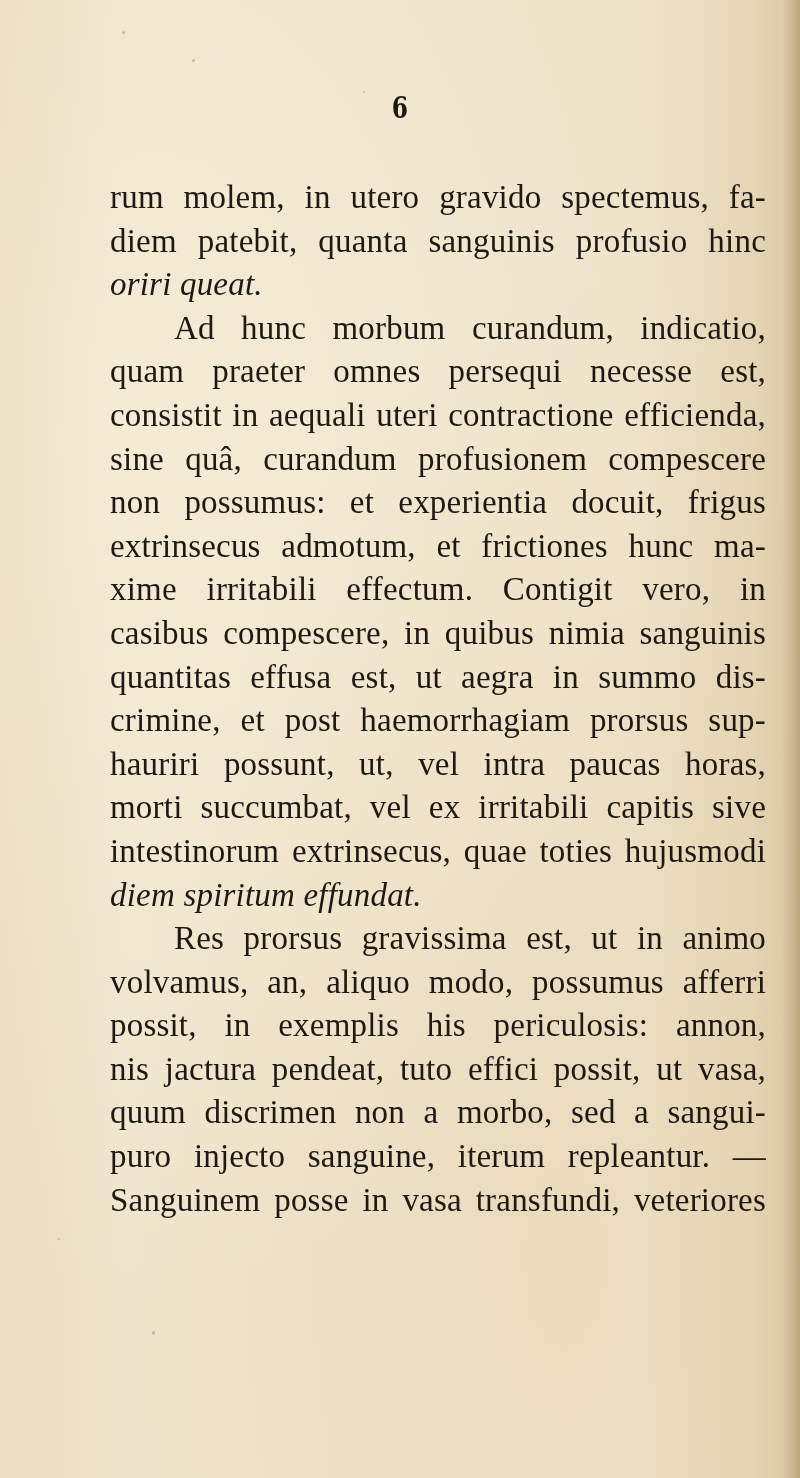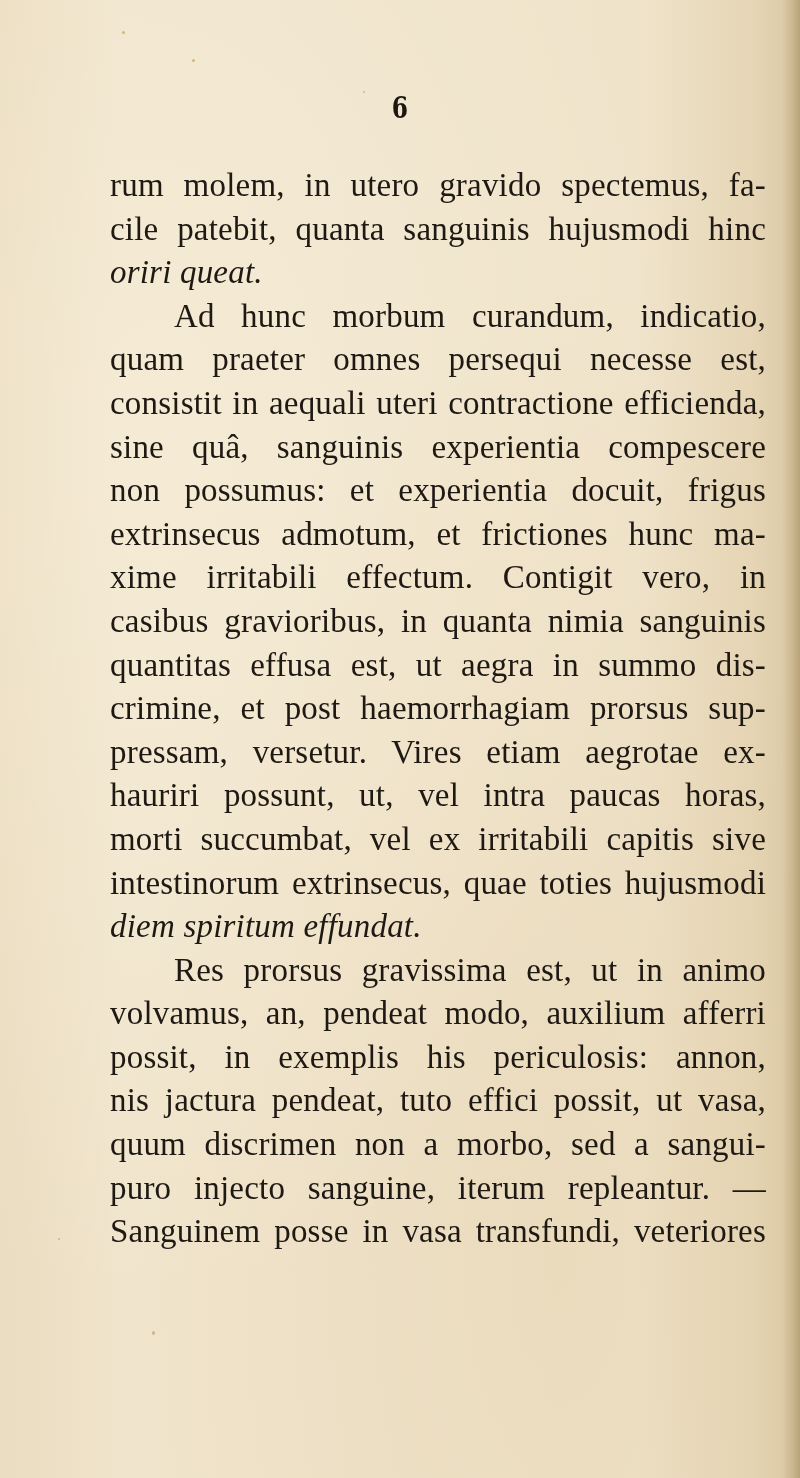--- a/index.html
+++ b/index.html
@@ -37,21 +37,21 @@
       font-family: "DejaVu Serif", serif;
       font-weight: bold;
       font-size: 30px;
       color: #1d1712;
       line-height: 40px;
       transform: scaleX(0.78);
     }
     .text-block {
       position: absolute;
       left: 110px;
-      top: 164px;
+      top: 176px;
       width: 656px;
     }
     .line {
       font-family: "Liberation Serif", serif;
       font-size: 33px;
       line-height: 43.6px;
       color: #1f1914;
       white-space: nowrap;
       text-align: justify;
       text-align-last: justify;
@@ -82,45 +82,44 @@
   <span class="spot" style="left:363px;top:91px;width:2px;height:2px;"></span>
   <span class="spot" style="left:152px;top:1331px;width:3px;height:4px;"></span>
   <span class="spot" style="left:58px;top:1238px;width:2px;height:2px;"></span>
 
   <div class="page-number">6</div>
 
   <div class="text-block">
 
     <div>
       <div class="line">rum molem, in utero gravido spectemus, fa-</div>
-      <div class="line">cile patebit, quanta sanguinis hujusmodi hinc</div>
+      <div class="line">diem patebit, quanta sanguinis profusio hinc</div>
       <div class="line last">oriri queat.</div>
     </div>
 
     <div>
       <div class="line indent">Ad hunc morbum curandum, indicatio,</div>
       <div class="line">quam praeter omnes persequi necesse est,</div>
       <div class="line">consistit in aequali uteri contractione efficienda,</div>
-      <div class="line">sine quâ, sanguinis experientia compescere</div>
+      <div class="line">sine quâ, curandum profusionem compescere</div>
       <div class="line">non possumus: et experientia docuit, frigus</div>
       <div class="line">extrinsecus admotum, et frictiones hunc ma-</div>
       <div class="line">xime irritabili effectum. Contigit vero, in</div>
-      <div class="line">casibus gravioribus, in quanta nimia sanguinis</div>
+      <div class="line">casibus compescere, in quibus nimia sanguinis</div>
       <div class="line">quantitas effusa est, ut aegra in summo dis-</div>
       <div class="line">crimine, et post haemorrhagiam prorsus sup-</div>
-      <div class="line">pressam, versetur. Vires etiam aegrotae ex-</div>
       <div class="line">hauriri possunt, ut, vel intra paucas horas,</div>
       <div class="line">morti succumbat, vel ex irritabili capitis sive</div>
       <div class="line">intestinorum extrinsecus, quae toties hujusmodi</div>
       <div class="line last">diem spiritum effundat.</div>
     </div>
 
     <div>
       <div class="line indent">Res prorsus gravissima est, ut in animo</div>
-      <div class="line">volvamus, an, pendeat modo, auxilium afferri</div>
+      <div class="line">volvamus, an, aliquo modo, possumus afferri</div>
       <div class="line">possit, in exemplis his periculosis: annon,</div>
       <div class="line">nis jactura pendeat, tuto effici possit, ut vasa,</div>
       <div class="line">quum discrimen non a morbo, sed a sangui-</div>
       <div class="line">puro injecto sanguine, iterum repleantur. —</div>
       <div class="line">Sanguinem posse in vasa transfundi, veteriores</div>
     </div>
   </div>
 </div>
 
 </body></html>

